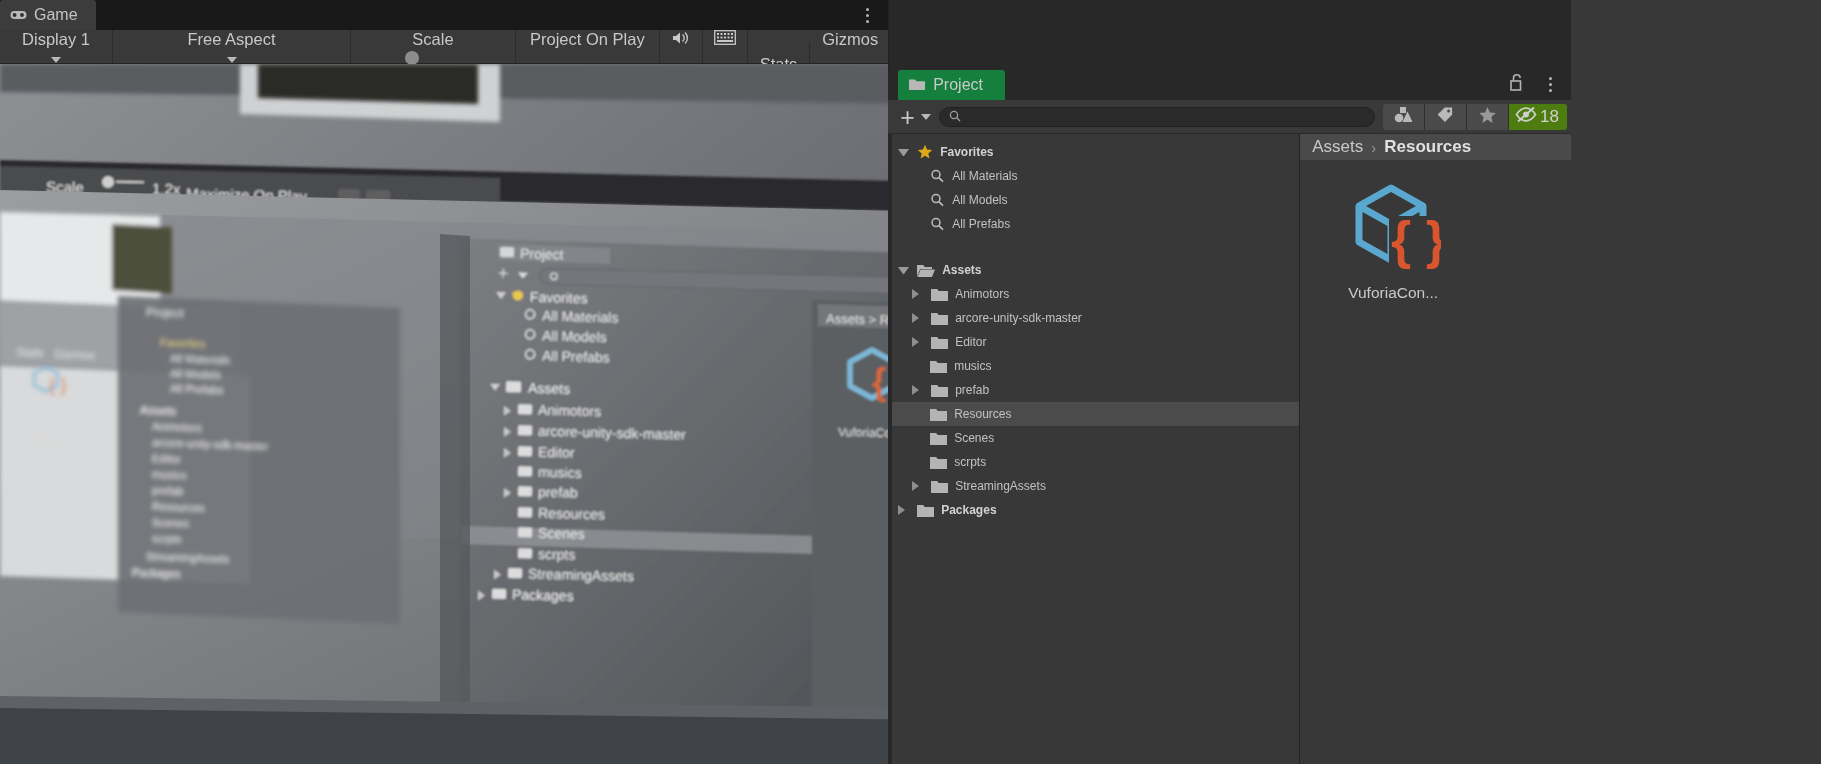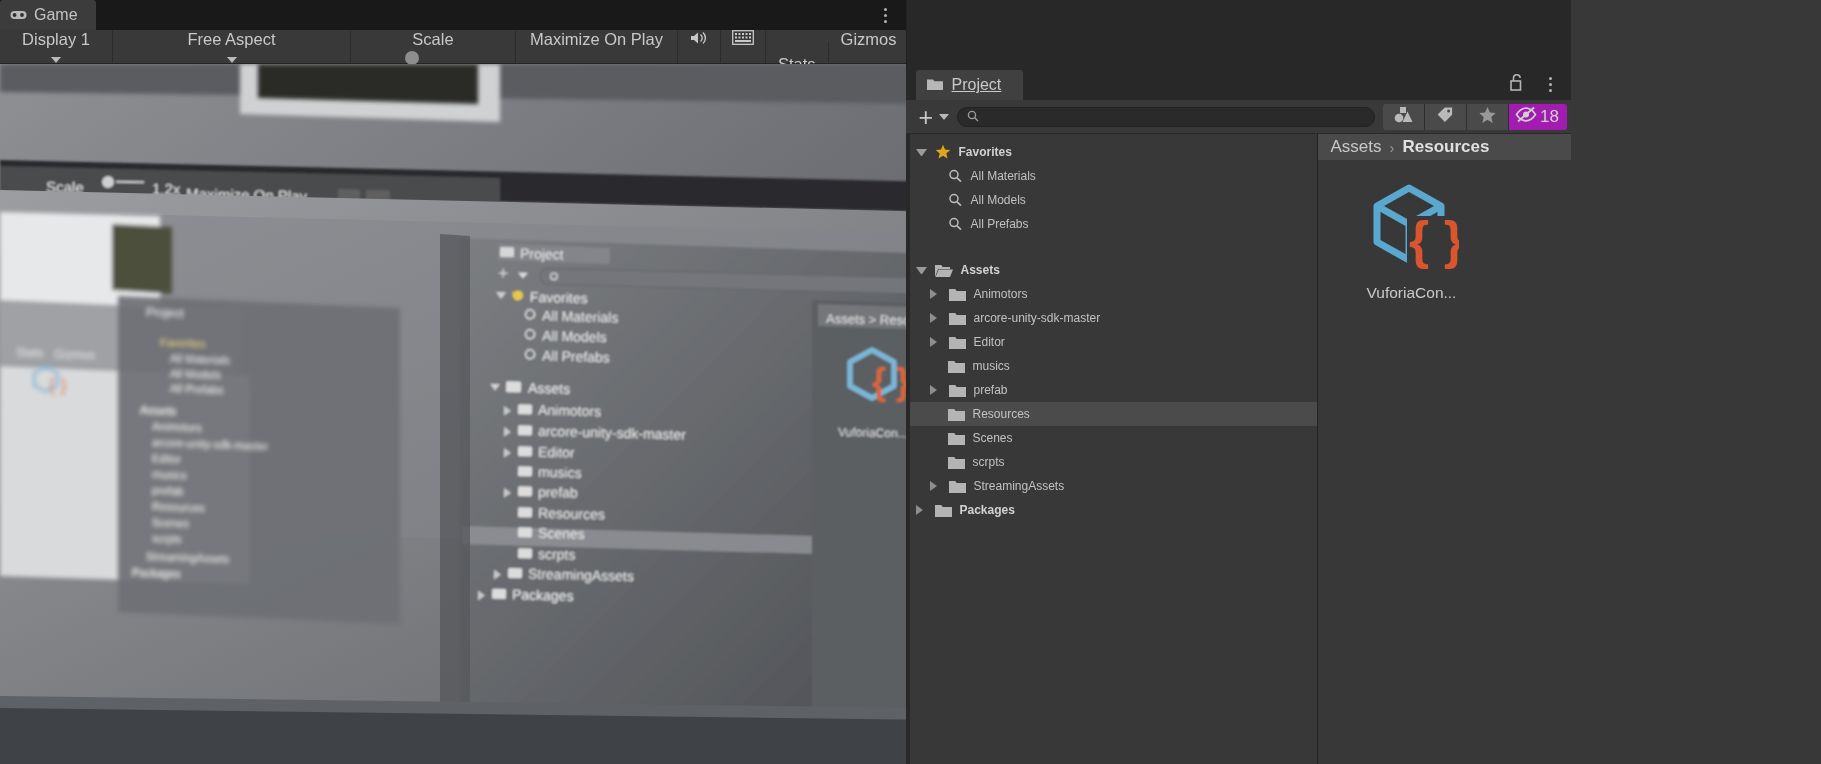--- a/index.html
+++ b/index.html
@@ -64,22 +64,22 @@
   
   .right { width: 881px; height: 764px; background: #383838; position: relative; }
   .right-topstrip { height: 68px; background: #282828; border-left: 1px solid #222; }
 
   .proj-tabstrip {
     height: 32px; background: #282828; display: flex; align-items: flex-end; position: relative;
     padding-left: 10px;
   }
   .proj-tab {
     height: 30px; padding: 0 22px 0 11px; display: flex; align-items: center; gap: 8px;
-    background: #404040; color: #c9c9c9; font-size: 16px;
-    border-top-left-radius: 3px; border-top-right-radius: 3px; text-decoration: underline;
+    background: #15803d; color: #c9c9c9; font-size: 16px;
+    border-top-left-radius: 3px; border-top-right-radius: 3px;
   }
   .proj-tools { position: absolute; right: 12px; top: 5px; display: flex; align-items: center; gap: 16px; }
 
   .proj-toolbar {
     height: 34px; background: #393939; display: flex; align-items: center; gap: 0;
     padding: 0 4px 0 10px; border-bottom: 1px solid #2a2a2a;
   }
   .plus-btn { display: flex; align-items: center; gap: 6px; padding: 0 8px 0 2px; }
   .plus-sign { color: #c6c6c6; font-size: 25px; line-height: 20px; font-weight: 300; }
   .searchbox {
@@ -91,21 +91,21 @@
     background: transparent; border: none; outline: none; color: #c9c9c9; font-size: 13px;
     flex: 1; font-family: "Liberation Sans", sans-serif;
   }
   .filter-btns { display: flex; align-items: center; height: 26px; }
   .fbtn {
     width: 42px; height: 26px; background: #4a4a4a; display: flex; align-items: center;
     justify-content: center; border-right: 1px solid #2e2e2e;
   }
   .fbtn:first-child { border-top-left-radius: 3px; border-bottom-left-radius: 3px; }
   .hidden-count {
-    height: 26px; background: #a21caf; display: flex; align-items: center; gap: 3px;
+    height: 26px; background: #4d7c0f; display: flex; align-items: center; gap: 3px;
     padding: 0 8px 0 6px; color: #d0d0d0; font-size: 17px;
     border-top-right-radius: 3px; border-bottom-right-radius: 3px;
   }
 
   .proj-body { display: flex; height: 698px; }
   .tree {
     width: 412px; background: #383838; padding-top: 6px; border-right: 1px solid #232323;
     position: relative;
   }
   .tree-left-edge { position:absolute; left:0; top:0; width: 4px; height: 100%; background: #282828; }
@@ -173,21 +173,21 @@
         <span class="caret"></span>
       </div>
       <div class="tb scale">
         <span>Scale</span>
         <span class="slider-track">
           <span class="slider-knob"></span>
         </span>
         <span>1.2x</span>
       </div>
       <div class="tb maxplay">
-        <span>Maximize On Play</span>
+        <span>Project On Play</span>
       </div>
       <div class="tb iconbtn">
         <span>
           <svg width="20" height="16" viewBox="0 0 20 16">
             <path d="M2 6h3l4-3.5v11L5 10H2z" fill="#c8c8c8"></path>
             <path d="M11.5 4.5a4.5 4.5 0 0 1 0 7" stroke="#c8c8c8" stroke-width="1.4" fill="none"></path>
             <path d="M14 2.5a7.5 7.5 0 0 1 0 11" stroke="#c8c8c8" stroke-width="1.4" fill="none"></path>
           </svg>
         </span>
       </div>

